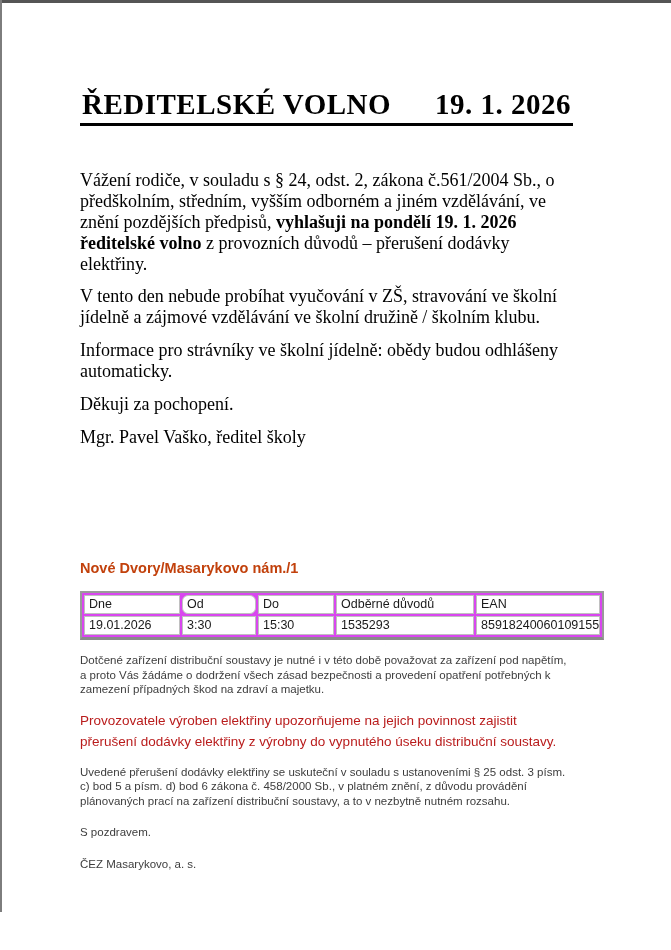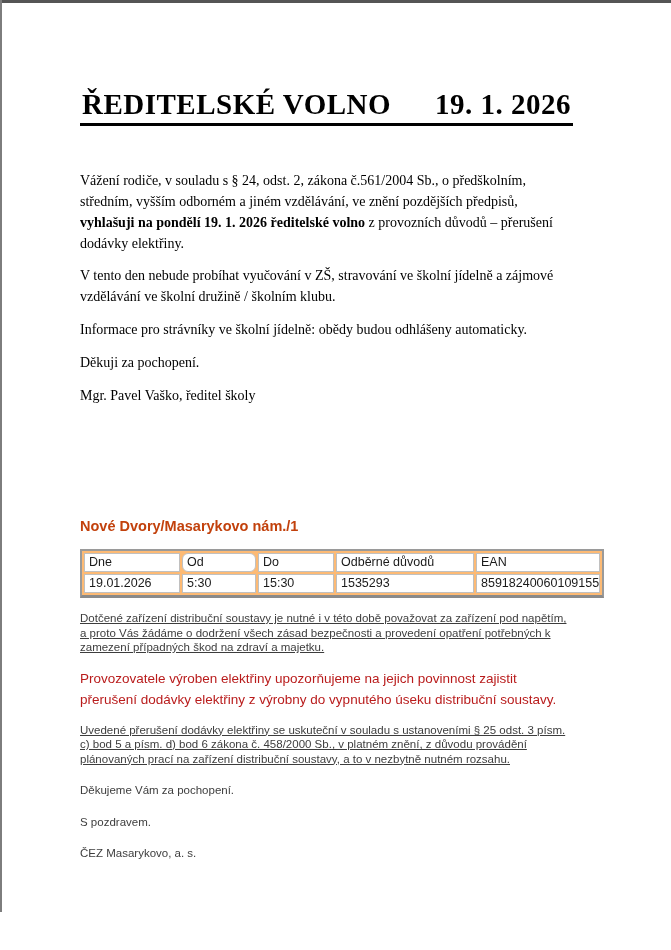--- a/index.html
+++ b/index.html
@@ -50,41 +50,41 @@
   .title-gap {
     display: inline-block;
     width: 44px;
   }
   
   .letter {
     margin-top: 44px;
   }
   .letter p {
     margin: 0 0 11px 0;
-    font-size: 14px;
+    font-size: 18px;
     line-height: 21px;
   }
   .letter p.spaced {
     margin-bottom: 12px;
   }
   
   .outage {
     font-family: "Liberation Sans", sans-serif;
   }
   .location-heading {
     margin: 112px 0 0 0;
     font-size: 14.5px;
     font-weight: bold;
     color: #c2410c;
   }
   table.outage-table {
     margin-top: 15px;
     border-collapse: separate;
     border-spacing: 2px;
-    background: #fdba74;
+    background: #d946ef;
     border: 2px solid #9a9a9a;
     border-bottom: 3px solid #8a8a8a;
     width: 488px;
     table-layout: fixed;
   }
   table.outage-table td {
     border: 1px solid #c0c0c0;
     background: #ffffff;
     font-size: 12.5px;
     color: #1a1a1a;
@@ -95,21 +95,20 @@
   .col-dne { width: 86px; }
   .col-od  { width: 64px; border-radius: 6px; }
   .col-do  { width: 66px; }
   .col-om  { width: 128px; }
   .col-ean { width: 114px; }
   .p-small {
     margin: 13px 4px 0 0;
     font-size: 11.5px;
     line-height: 14.5px;
     color: #3d3d3d;
-    text-decoration: underline;
   }
   .p-large {
     margin: 13px 0 0 0;
     font-size: 13.5px;
     line-height: 21px;
     color: #b91c1c;
   }
   .p-short {
     margin: 17px 0 0 0;
     font-size: 11.5px;
@@ -144,29 +143,28 @@
       <tbody>
         <tr>
           <td class="col-dne">Dne</td>
           <td class="col-od">Od</td>
           <td class="col-do">Do</td>
           <td class="col-om">Odběrné důvodů</td>
           <td class="col-ean">EAN</td>
         </tr>
         <tr>
           <td>19.01.2026</td>
-          <td>5:30</td>
+          <td>3:30</td>
           <td>15:30</td>
           <td>1535293</td>
           <td>859182400601091556</td>
         </tr>
       </tbody>
     </table>
 
     <p class="p-small">Dotčené zařízení distribuční soustavy je nutné i v této době považovat za zařízení pod napětím, a proto Vás žádáme o dodržení všech zásad bezpečnosti a provedení opatření potřebných k zamezení případných škod na zdraví a majetku.</p>
     <p class="p-large">Provozovatele výroben elektřiny upozorňujeme na jejich povinnost zajistit přerušení dodávky elektřiny z výrobny do vypnutého úseku distribuční soustavy.</p>
     <p class="p-small">Uvedené přerušení dodávky elektřiny se uskuteční v souladu s ustanoveními § 25 odst. 3 písm. c) bod 5 a písm. d) bod 6 zákona č. 458/2000 Sb., v platném znění, z důvodu provádění plánovaných prací na zařízení distribuční soustavy, a to v nezbytně nutném rozsahu.</p>
-    <p class="p-short">Děkujeme Vám za pochopení.</p>
     <p class="p-short">S pozdravem.</p>
     <p class="p-short">ČEZ Masarykovo, a. s.</p>
   </div>
 
 </div>
 
 </body></html>

